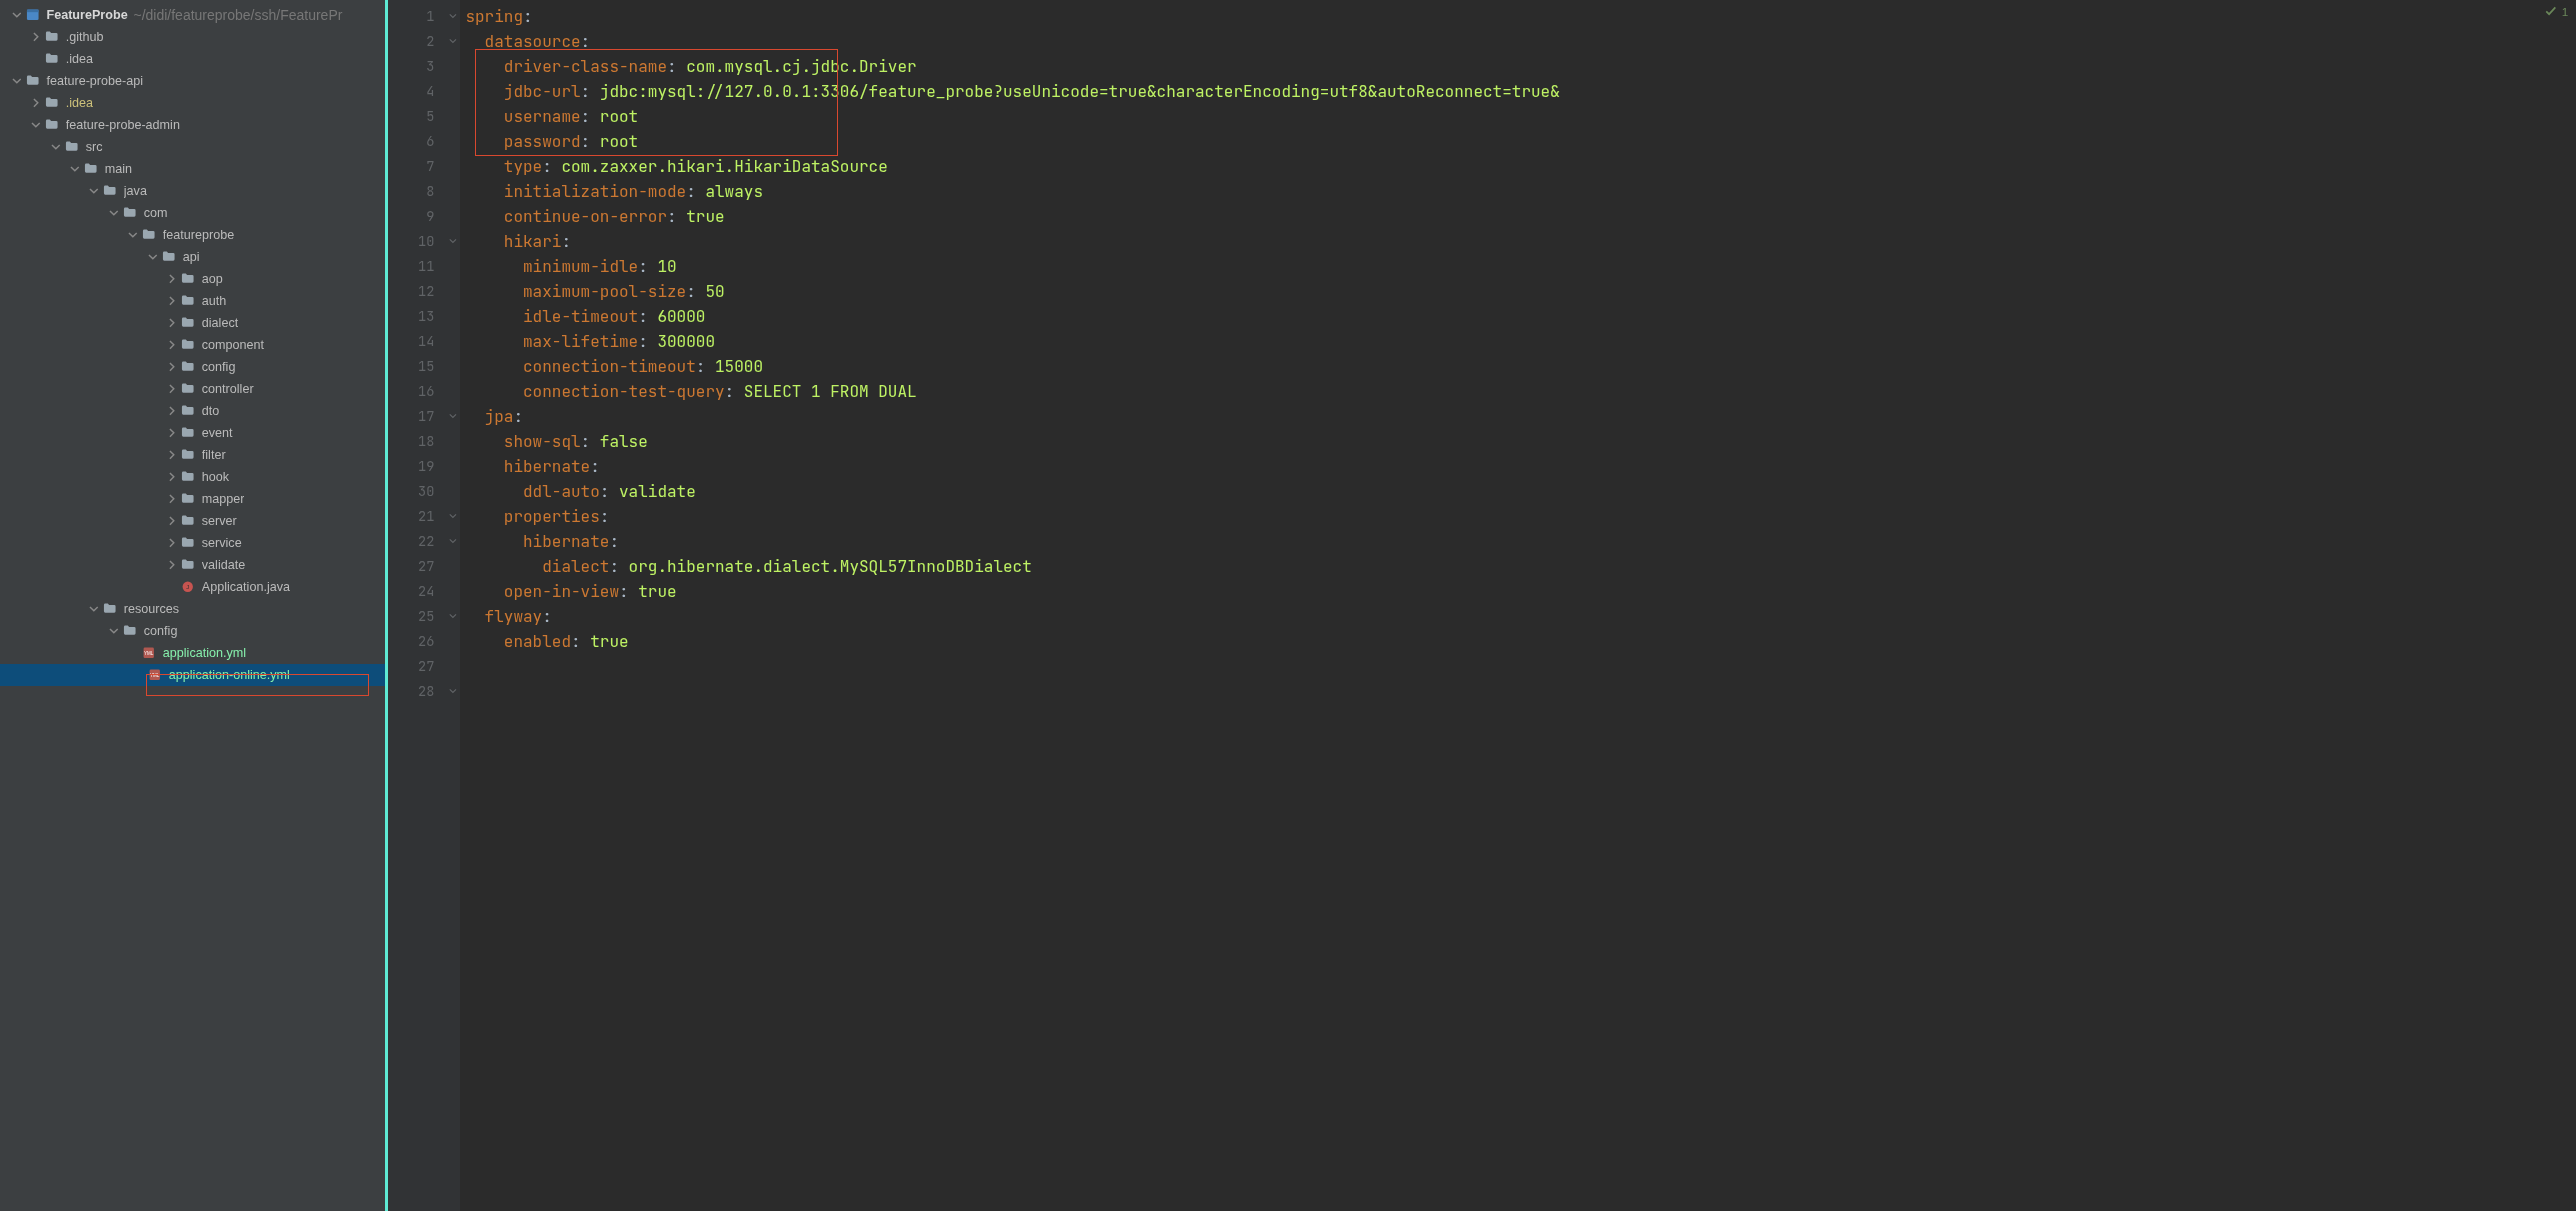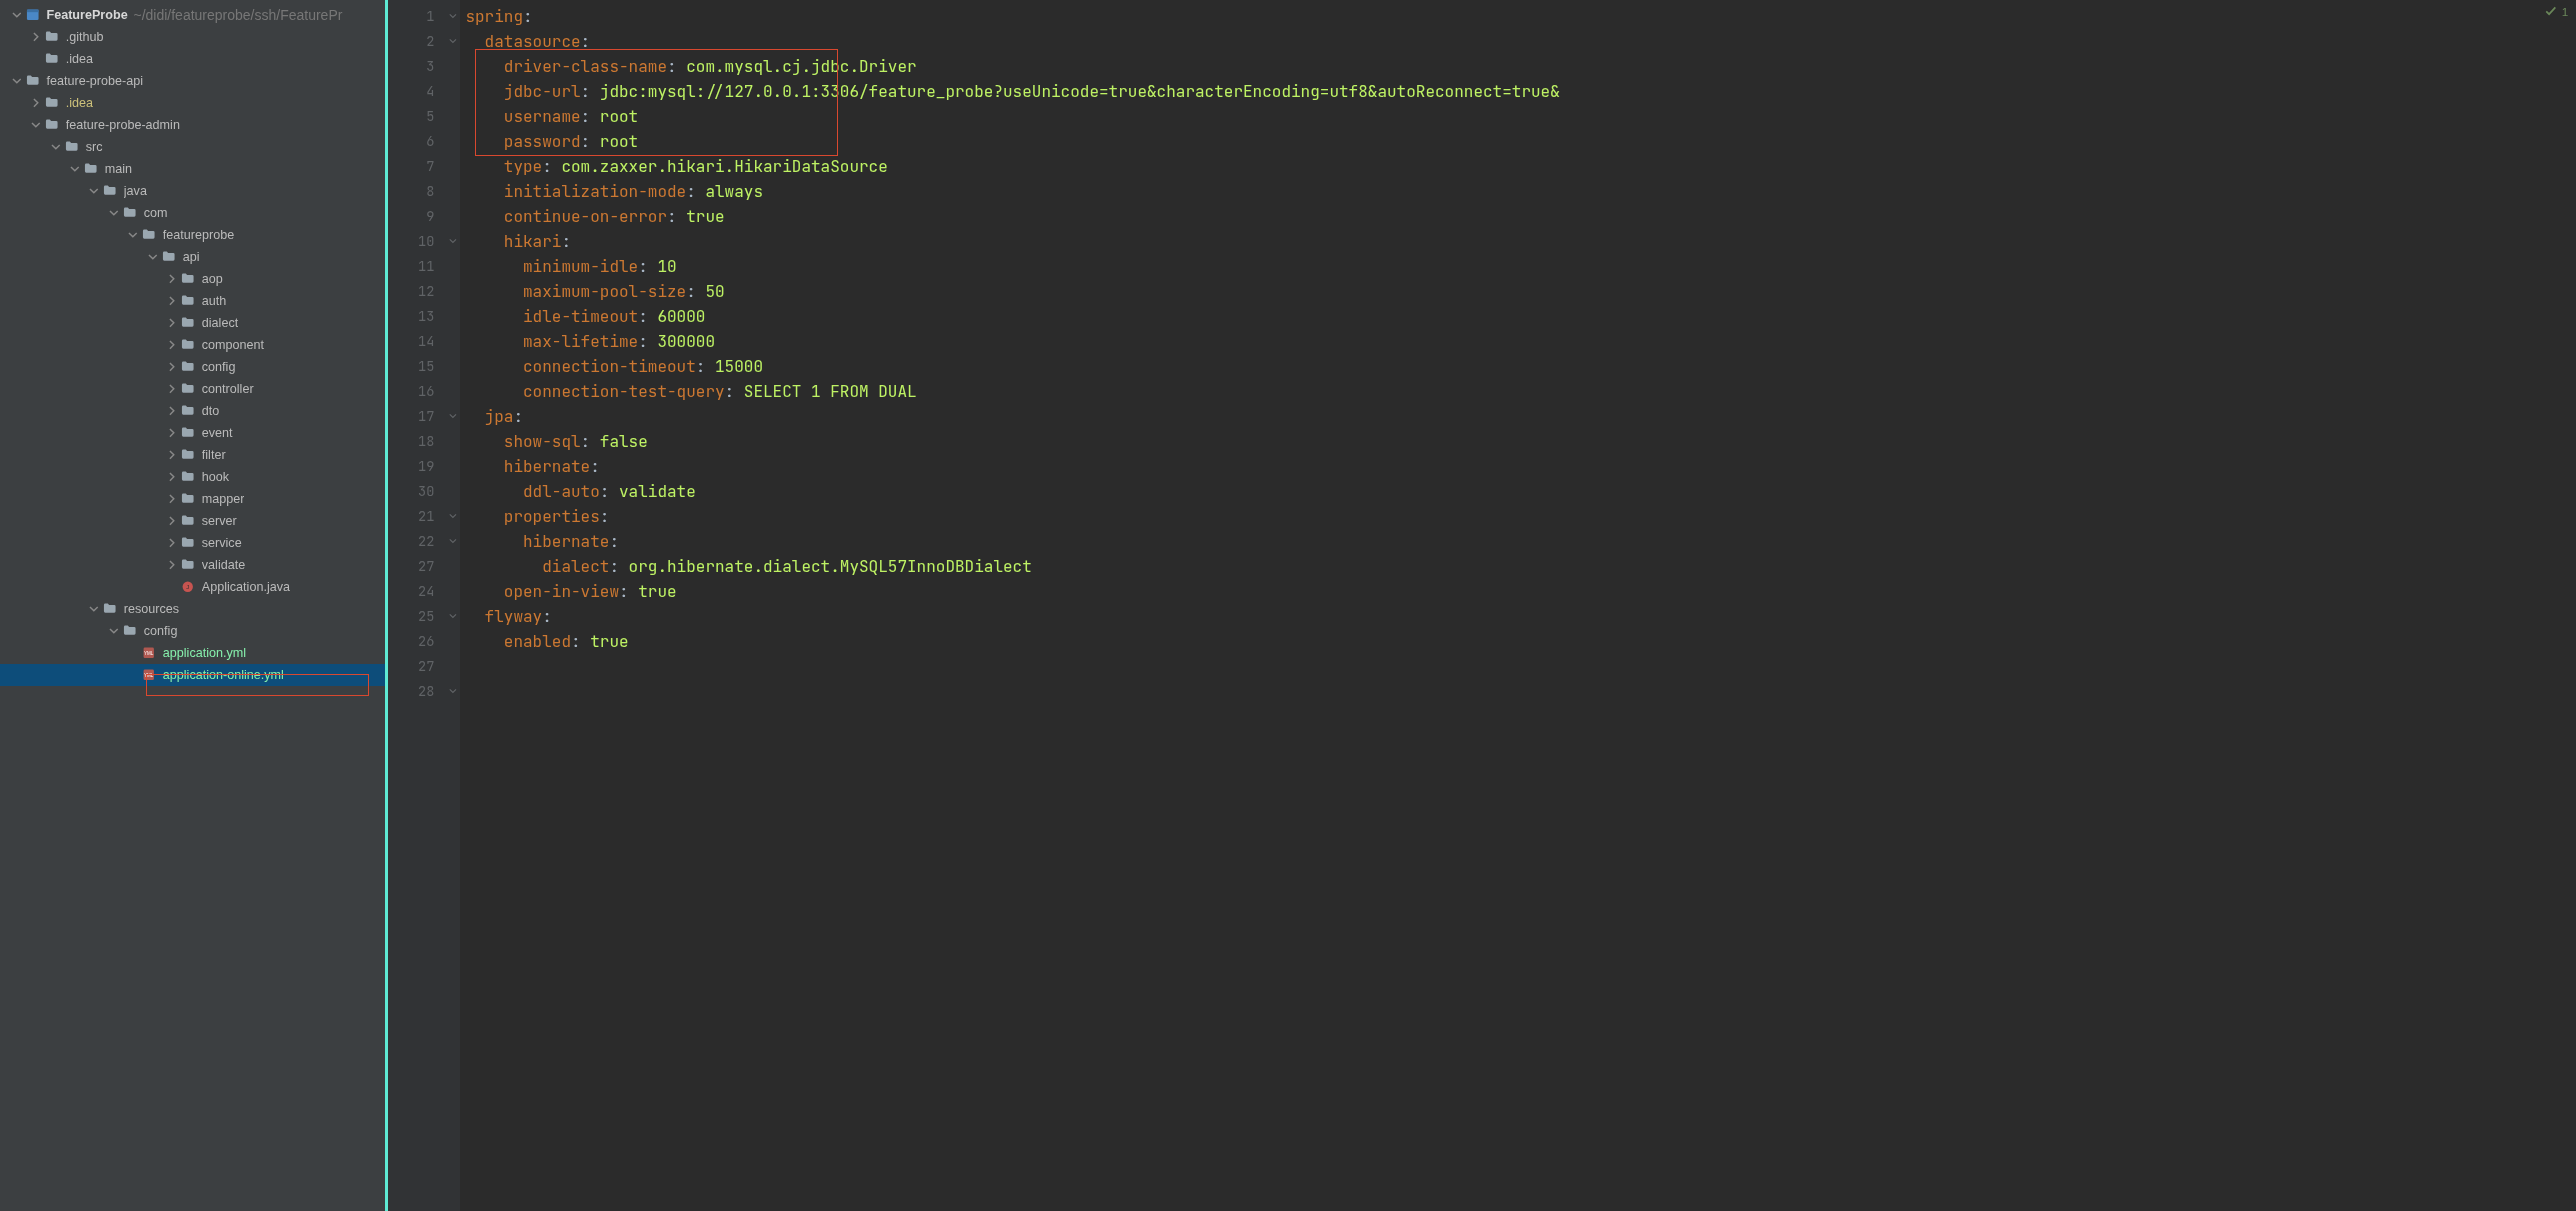--- a/index.html
+++ b/index.html
@@ -32,21 +32,21 @@
   }
   .tree-row {
     display: flex;
     align-items: center;
     height: 22px;
     padding-right: 5.8px;
     white-space: nowrap;
     cursor: pointer;
     color: #bbbbbb;
   }
-  .tree-row.selected { background: #0d4d7a; }
+  .tree-row.selected { background: #0d4d7a; padding-left: 6px; }
   .indent { flex: 0 0 auto; }
   .chev {
     width: 13.6px;
     height: 13.6px;
     display: inline-flex;
     align-items: center;
     justify-content: center;
     margin-right: 1.9px;
     color: #888;
   }

